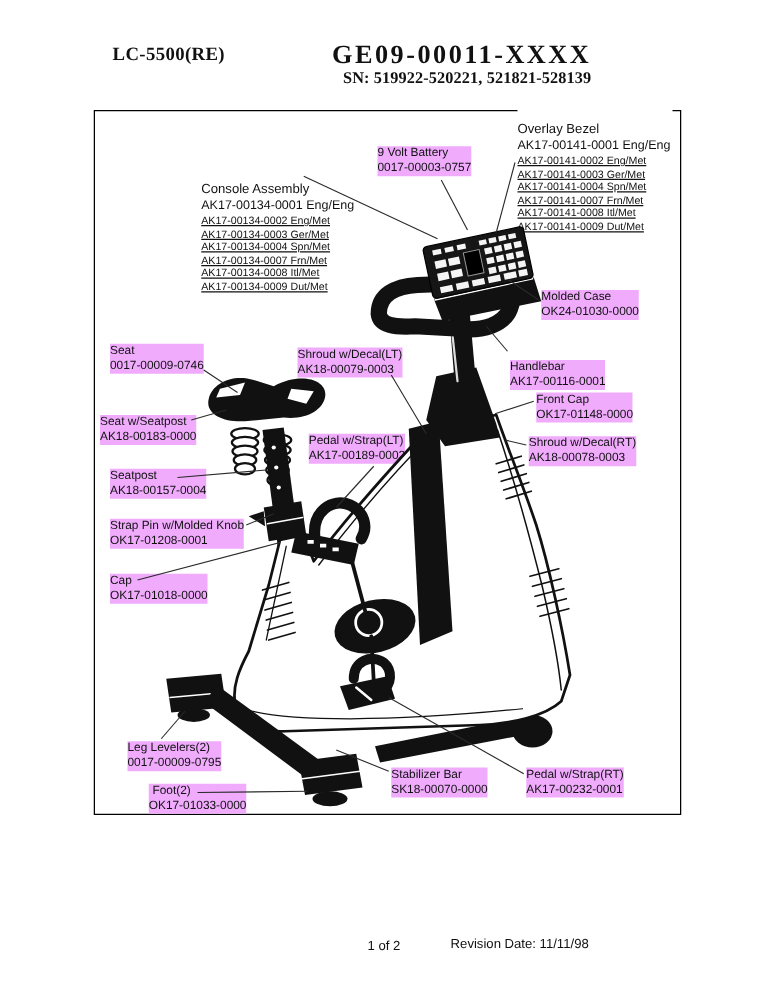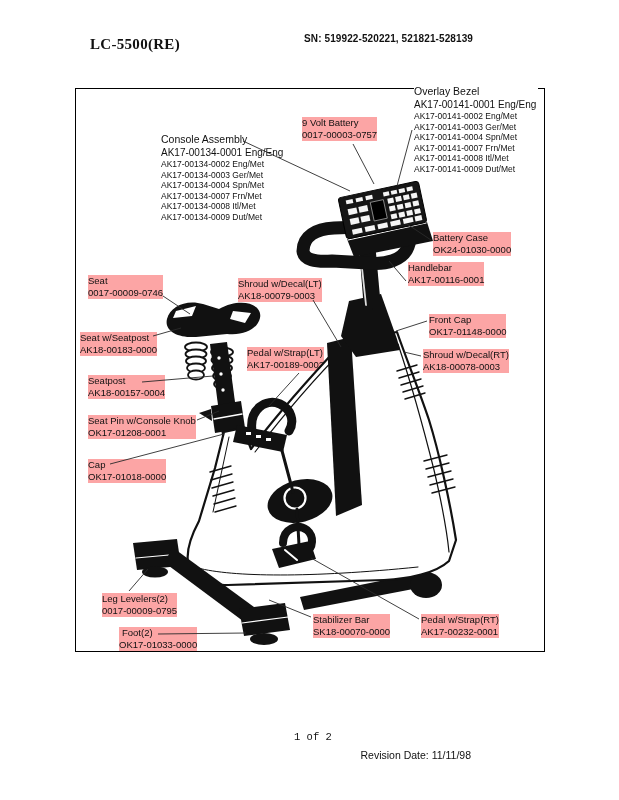--- a/index.html
+++ b/index.html
@@ -6,47 +6,48 @@
   html,body { background:#fff; }
   body { font-family:"Liberation Sans", sans-serif; color:#111; }
   .page { position:relative; width:559px; height:800px; background:#fff; overflow:hidden; }
 
   .hdr-left { position:absolute; left:90px; top:35px;
     font-family:"Liberation Serif", serif; font-weight:bold;
     font-size:15px; line-height:19px; letter-spacing:.3px; z-index:1; }
   .hdr-right { position:absolute; right:86px; top:32px; text-align:right; z-index:1; }
   .hdr-pn { font-family:"Liberation Serif", serif; font-weight:bold;
     font-size:21px; line-height:23px; letter-spacing:2px; }
-  .hdr-sn { font-weight:bold; font-size:10px; line-height:13px; letter-spacing:.1px; }
+  .hdr-sn { font-weight:bold; font-size:13px; line-height:13px; letter-spacing:.1px;font-family:Liberation Serif, serif; }
 
   .frame { position:absolute; left:75px; top:88px; width:470px; height:564px;
     border:1.6px solid #000; z-index:0; }
 
   .lbl { position:absolute; font-size:9.5px; line-height:12px; white-space:nowrap;
-    background:#fca5a5; z-index:2; }
+    background:#f0abfc; z-index:2; }
   .lbl-list { position:absolute; white-space:nowrap; background:#fff; z-index:2; padding:0 2px 1px 0; }
-  .lbl-list .t { font-size:10.5px; line-height:13px; }
+  .lbl-list .t { font-size:10.5px; line-height:13px;margin-top:12px; }
   .lbl-list .p { font-size:10px;   line-height:13px; }
-  .lbl-list .v { font-size:8.5px;  line-height:10.5px; }
+  .lbl-list .v { font-size:8.5px;  line-height:10.5px;text-decoration:underline; }
 
   svg.art { position:absolute; left:0; top:0; z-index:3; pointer-events:none; }
 
-  .ftr-page { position:absolute; left:294px; top:731px;
-    font-family:Liberation Mono, monospace; font-size:10.5px; z-index:1; }
+  .ftr-page { position:absolute; left:294px; top:751px;
+    font-family:Liberation Sans, sans-serif; font-size:10.5px; z-index:1; }
   .ftr-rev  { position:absolute; right:88px; top:749px; font-size:10.5px; z-index:1; }
 </style>
 </head>
 <body>
 
 <div class="page">
 
   <div class="hdr-left">
     <div>LC-5500(RE)</div>
   </div>
   <div class="hdr-right">
+    <div class="hdr-pn">GE09-00011-XXXX</div>
     <div class="hdr-sn">SN: 519922-520221, 521821-528139</div>
   </div>
 
   <div class="frame"></div>
 
   <div class="lbl-list" style="left:161px;top:133px">
     <div class="t">Console Assembly</div>
     <div class="p">AK17-00134-0001 Eng/Eng</div>
     <div class="v">AK17-00134-0002 Eng/Met</div>
     <div class="v">AK17-00134-0003 Ger/Met</div>
@@ -65,24 +66,24 @@
     <div class="v">AK17-00141-0007 Frn/Met</div>
     <div class="v">AK17-00141-0008 Itl/Met</div>
     <div class="v">AK17-00141-0009 Dut/Met</div>
   </div>
 
   <div class="lbl" style="left:302px;top:117px">
     <div>9 Volt Battery</div>
     <div>0017-00003-0757</div>
   </div>
   <div class="lbl" style="left:433px;top:232px">
-    <div>Battery Case</div>
+    <div>Molded Case</div>
     <div>OK24-01030-0000</div>
   </div>
-  <div class="lbl" style="left:408px;top:262px">
+  <div class="lbl" style="left:408px;top:288px">
     <div>Handlebar</div>
     <div>AK17-00116-0001</div>
   </div>
   <div class="lbl" style="left:429px;top:314px">
     <div>Front Cap</div>
     <div>OK17-01148-0000</div>
   </div>
   <div class="lbl" style="left:423px;top:349px">
     <div>Shroud w/Decal(RT)</div>
     <div>AK18-00078-0003</div>
@@ -93,21 +94,21 @@
   </div>
   <div class="lbl" style="left:80px;top:332px">
     <div>Seat w/Seatpost</div>
     <div>AK18-00183-0000</div>
   </div>
   <div class="lbl" style="left:88px;top:375px">
     <div>Seatpost</div>
     <div>AK18-00157-0004</div>
   </div>
   <div class="lbl" style="left:88px;top:415px">
-    <div>Seat Pin w/Console Knob</div>
+    <div>Strap Pin w/Molded Knob</div>
     <div>OK17-01208-0001</div>
   </div>
   <div class="lbl" style="left:88px;top:459px">
     <div>Cap</div>
     <div>OK17-01018-0000</div>
   </div>
   <div class="lbl" style="left:238px;top:278px">
     <div>Shroud w/Decal(LT)</div>
     <div>AK18-00079-0003</div>
   </div>

